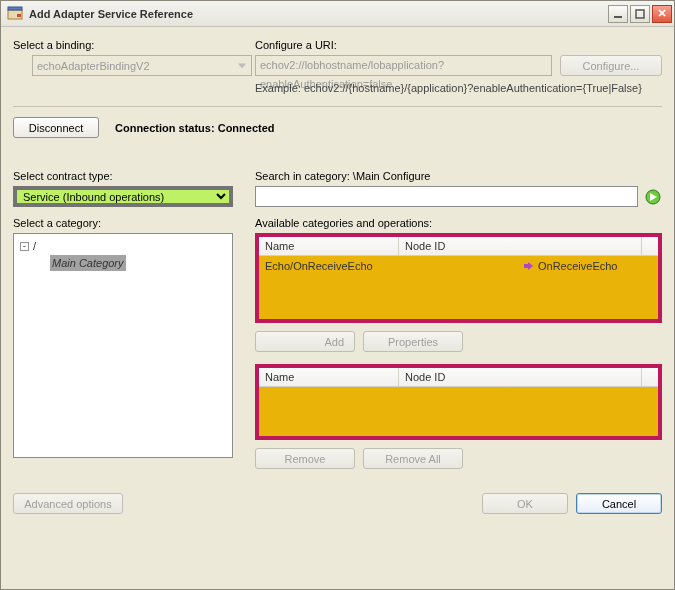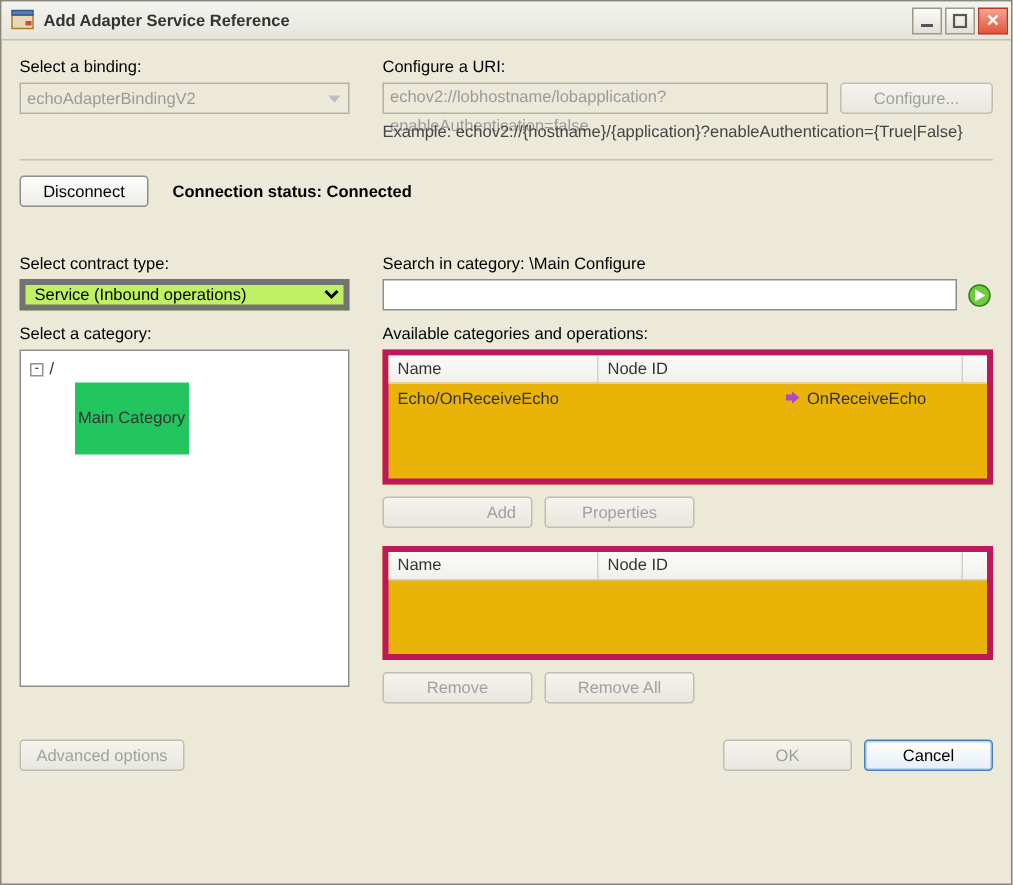--- a/index.html
+++ b/index.html
@@ -100,21 +100,21 @@
   .divider { border-top: 1px solid #c4c2b6; margin: 12px 0 10px; }
   .left-col { width: 220px; margin-right: 22px; }
   .right-col { flex: 1; }
 
   .tree {
     background:#fff; border:1px solid #8c8c8c; height: 225px; padding: 4px 6px; overflow:auto;
   }
   .tree-row { display:flex; align-items:center; gap:4px; line-height:16px; color:#333;}
   .tree-exp { width:9px; height:9px; border:1px solid #919191; font-size:9px; line-height:7px; text-align:center; background:#fff; font-family:monospace; cursor:pointer;}
   .tree-child { margin-left: 30px; margin-top:1px;}
-  .tree-selected { background:#22c55e; padding: 16px 2px;}
+  .tree-selected { background:#a3a3a3; padding: 0 2px; font-style: italic;}
 
   .listview {
     background:#eab308; border:4px solid #be185d;
   }
   .lv-head { display:flex; background: linear-gradient(#fbfbfa,#f1f0ec); border-bottom:1px solid #d3d1c6;}
   .lv-head-cell {
     padding: 3px 6px;
     border-right: 1px solid #d3d1c6;
     color:#333;
   }
@@ -151,21 +151,21 @@
       </svg>
     </div>
   <div class="win-btn win-close">✕</div>
 </div>
 
 <div class="content">
 
   <div class="row">
     <div class="left-col">
       <span class="label">Select a binding:</span>
-      <div class="sel-disabled" style="width:100%;">
+      <div class="sel-disabled" style="width:100%;margin-left:19px;">
         <span>echoAdapterBindingV2</span>
         <span class="chev">
             <svg viewBox="0 0 10 6">
               <path d="M0 0 L10 0 L5 6 Z"></path>
             </svg>
           </span>
       </div>
     </div>
     <div class="right-col">
       <span class="label">Configure a URI:</span>

